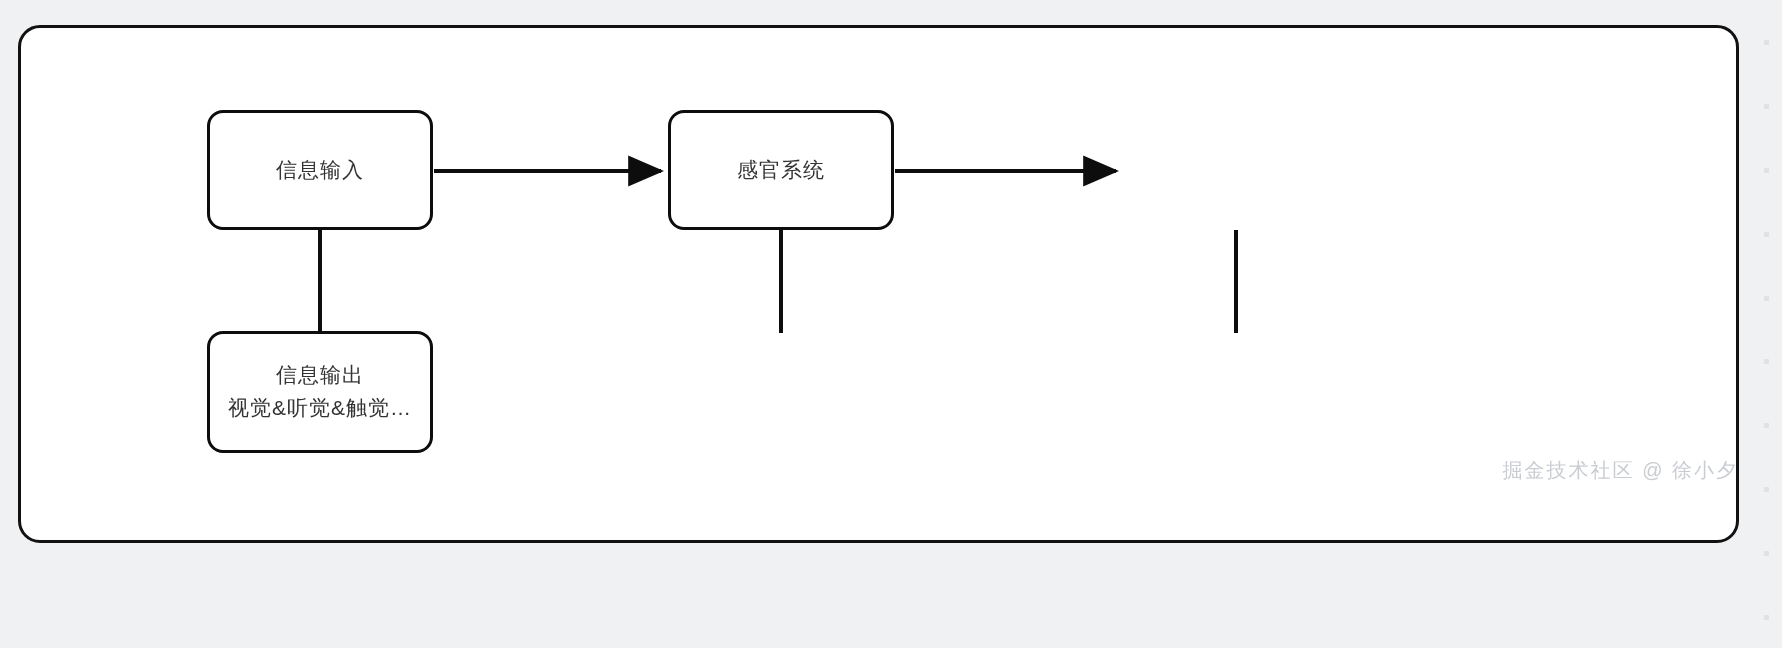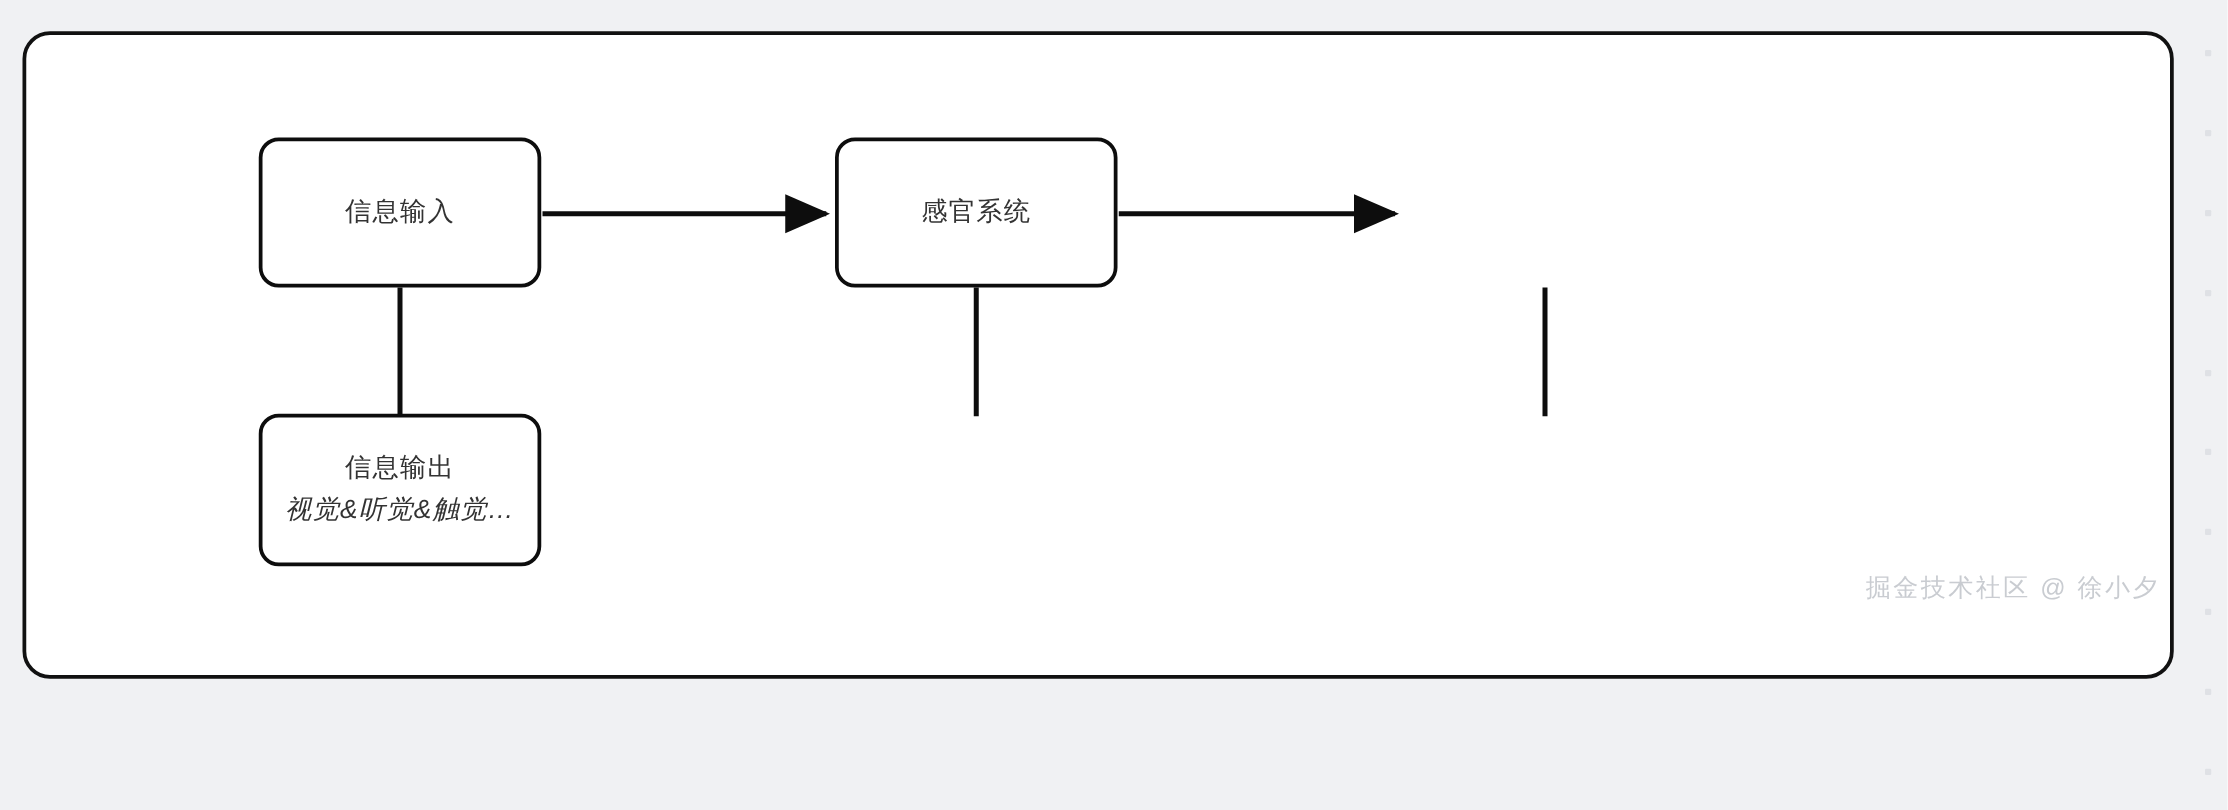--- a/index.html
+++ b/index.html
@@ -77,21 +77,21 @@
     display: flex;
     flex-direction: column;
     align-items: center;
     justify-content: center;
     color: #333333;
     font-size: 21px;
     line-height: 1.55;
     letter-spacing: 1px;
     white-space: nowrap;
   }
-  .node .line2 { font-size: 21px; font-style: italic; }
+  .node .line2 { font-size: 21px; }
 
   .node.top   { width: 226px; height: 120px; top: 110px; }
   .node.bot   { width: 226px; height: 122px; top: 331px; }
 
   .col1 { left: 207px; }
   .col2 { left: 668px; }
   .col3 { left: 1123px; }
 
   
   .node.top.col3 { width: 226px; }
@@ -102,21 +102,21 @@
     left: 0;
     top: 0;
     width: 1782px;
     height: 648px;
     pointer-events: none;
   }
 
   
   .watermark {
     position: absolute;
-    right: 54px;
+    right: 44px;
     bottom: 16px;
     font-size: 20px;
     color: #c9ccd1;
     letter-spacing: 2px;
     white-space: nowrap;
   }
 </style>
 </head>
 <body>
 

